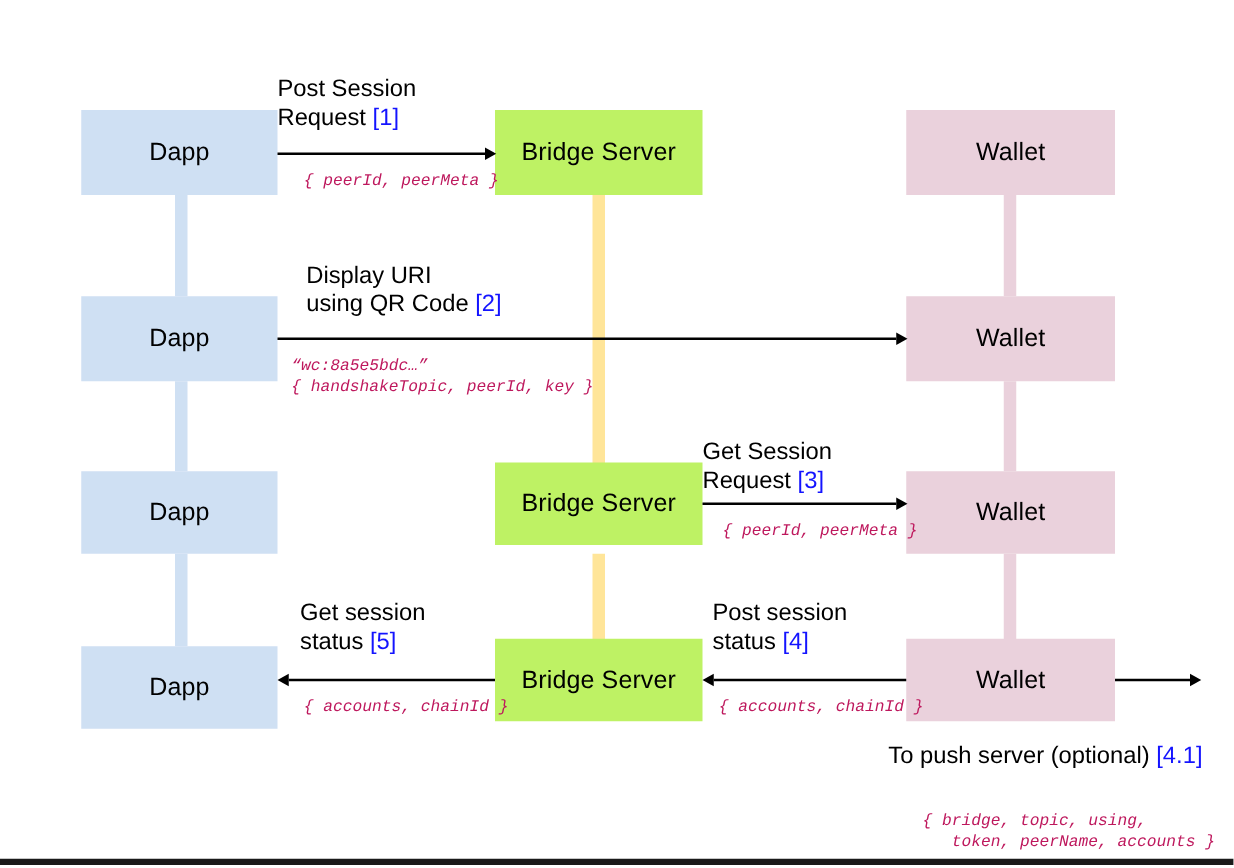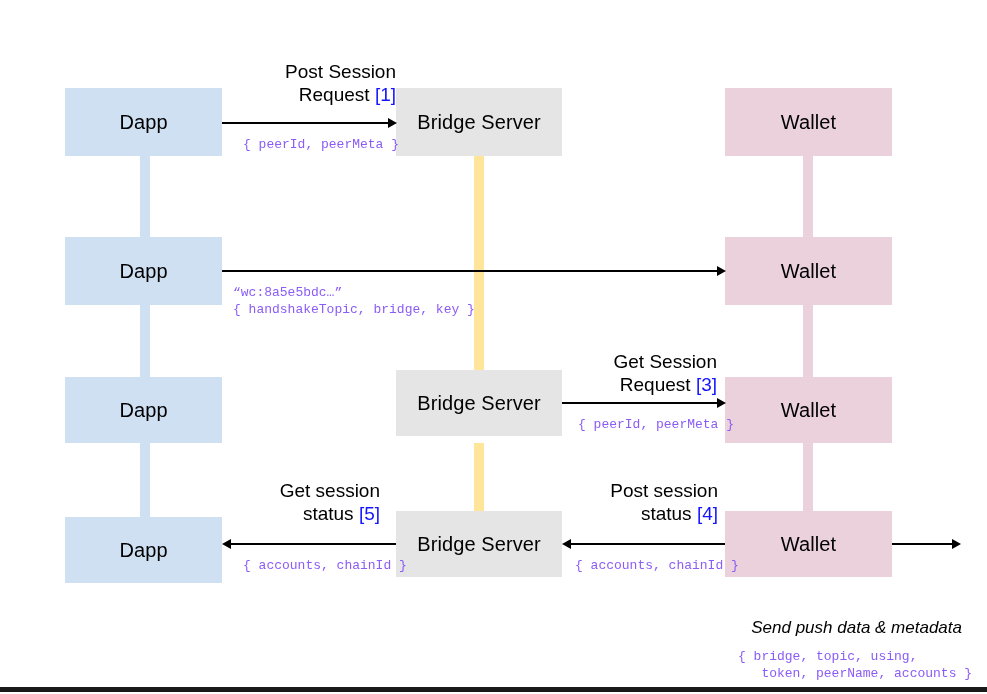--- a/index.html
+++ b/index.html
@@ -29,21 +29,21 @@
   .node {
     position: absolute;
     display: flex;
     align-items: center;
     justify-content: center;
     font-size: 20px;
     color: #000000;
     letter-spacing: 0.1px;
   }
   .node.dapp   { background: #cfe0f3; }
-  .node.bridge { background: #e5e5e5; }
+  .node.bridge { background: #bef264; }
   .node.wallet { background: #ead1dc; }
 
   
   .arrow {
     position: absolute;
     height: 2px;
     background: #000000;
   }
   .arrowhead {
     position: absolute;
@@ -51,35 +51,36 @@
     height: 0;
     border-top: 5px solid transparent;
     border-bottom: 5px solid transparent;
   }
   .arrowhead.right { border-left: 9px solid #000000; }
   .arrowhead.left  { border-right: 9px solid #000000; }
 
   
   .msg-label {
     position: absolute;
-    text-align: right;
+    text-align: left;
     font-size: 19px;
     line-height: 23px;
     color: #000000;
     white-space: nowrap;
   }
   .msg-label .step { color: #1414ff; }
 
   .payload {
     position: absolute;
     font-family: "Liberation Mono", monospace;
     font-size: 13px;
     line-height: 17px;
-    color: #8b5cf6;
+    color: #be185d;
     white-space: pre;
+    font-style: italic;
   }
 
   
   .note-title {
     position: absolute;
     font-size: 19px;
     line-height: 23px;
     color: #000000;
     white-space: nowrap;
     text-align: right;
@@ -129,23 +130,28 @@
     <span>Request</span>
     <span class="step">[1]</span>
   </div>
   <div class="arrow" style="left:222px; top:122px; width:166px;"></div>
   <div class="arrowhead right" style="left:388px; top:118px;"></div>
   <div class="payload" style="left:243px; top:136px;">{ peerId, peerMeta }</div>
 
   <div class="node dapp" style="left:65px;  top:237px; width:157px; height:68px;">Dapp</div>
   <div class="node wallet" style="left:725px; top:237px; width:167px; height:68px;">Wallet</div>
 
+  <div class="msg-label" style="left:245px; top:209px; width:265px;">
+    <span>Display URI</span><br>
+    <span>using QR Code</span>
+    <span class="step">[2]</span>
+  </div>
   <div class="arrow" style="left:222px; top:270px; width:495px;"></div>
   <div class="arrowhead right" style="left:717px; top:266px;"></div>
-  <div class="payload" style="left:233px; top:284px;"><span>“wc:8a5e5bdc…”</span><br><span>{ handshakeTopic, bridge, key }</span></div>
+  <div class="payload" style="left:233px; top:284px;"><span>“wc:8a5e5bdc…”</span><br><span>{ handshakeTopic, peerId, key }</span></div>
 
   <div class="node dapp" style="left:65px;  top:377px; width:157px; height:66px;">Dapp</div>
   <div class="node bridge" style="left:396px; top:370px; width:166px; height:66px;">Bridge Server</div>
   <div class="node wallet" style="left:725px; top:377px; width:167px; height:66px;">Wallet</div>
 
   <div class="msg-label" style="left:562px; top:350px; width:155px;">
     <span>Get Session</span><br>
     <span>Request</span>
     <span class="step">[3]</span>
   </div>
@@ -171,18 +177,21 @@
     <span>status</span>
     <span class="step">[4]</span>
   </div>
   <div class="arrow" style="left:571px; top:543px; width:154px;"></div>
   <div class="arrowhead left" style="left:562px; top:539px;"></div>
   <div class="payload" style="left:575px; top:557px;"><span>{ accounts, chainId }</span></div>
 
   <div class="arrow" style="left:892px; top:543px; width:60px;"></div>
   <div class="arrowhead right" style="left:952px; top:539px;"></div>
 
-  <div class="note-sub" style="left:600px; top:617px; width:362px;">Send push data &amp; metadata</div>
+  <div class="note-title" style="left:600px; top:593px; width:362px;">
+    <span>To push server (optional)</span>
+    <span class="step">[4.1]</span>
+  </div>
   <div class="payload" style="left:738px; top:648px;"><span>{ bridge, topic, using,</span><br>   <span>token, peerName, accounts }</span></div>
 
   <div class="bottom-rule" style="top:687px;"></div>
 
 </div>
 
 </body></html>

